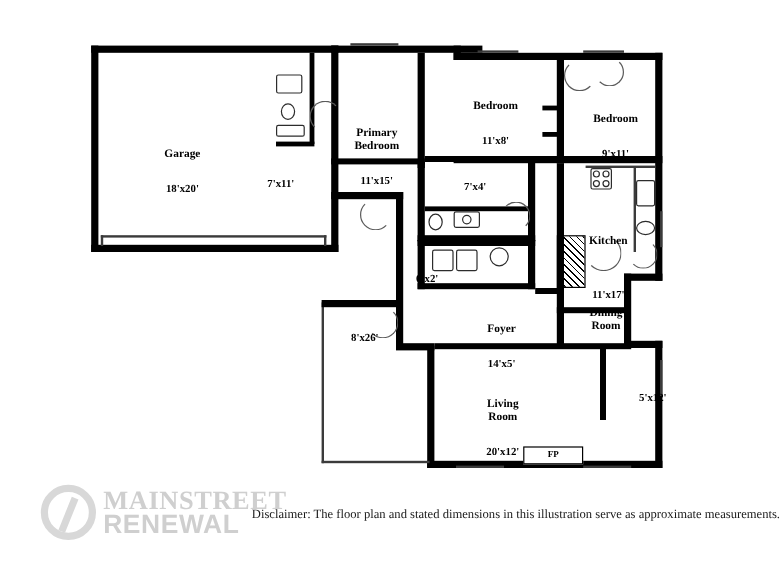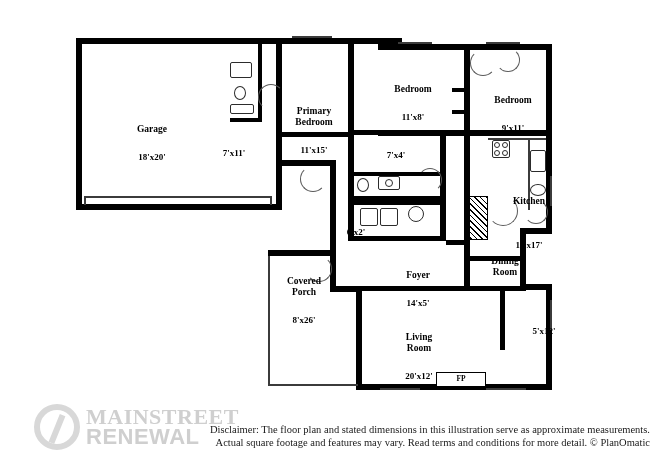--- a/index.html
+++ b/index.html
@@ -262,21 +262,21 @@
     <div class="label" style="left:376px; top:66px; width:74px;">
       <span class="name">Bedroom</span>
       <span class="dim">11'x8'</span>
     </div>
 
     <div class="label" style="left:476px; top:77px; width:74px;">
       <span class="name">Bedroom</span>
       <span class="dim">9'x11'</span>
     </div>
 
-    <div class="label" style="left:496px; top:178px; width:66px;">
+    <div class="label" style="left:474px; top:178px; width:66px;">
       <span class="name">Kitchen</span>
       <span class="dim" style="margin-top:16px;">11'x17'</span>
     </div>
 
     <div class="label" style="left:472px; top:238px; width:66px;">
       <span class="name">Dining
 Room</span>
       <span class="dim"></span>
     </div>
 
@@ -285,36 +285,33 @@
 Room</span>
       <span class="dim">20'x12'</span>
     </div>
 
     <div class="label" style="left:386px; top:252px; width:64px;">
       <span class="name">Foyer</span>
       <span class="dim">14'x5'</span>
     </div>
 
     <div class="label" style="left:272px; top:258px; width:64px;">
-      <span class="name">Covered
-Porch</span>
       <span class="dim">8'x26'</span>
     </div>
 
     <div class="dim-only" style="left:204px; top:148px; width:60px;">7'x11'</div>
     <div class="dim-only" style="left:366px; top:150px; width:60px;">7'x4'</div>
     <div class="dim-only" style="left:326px; top:227px; width:60px;">6'x2'</div>
     <div class="dim-only" style="left:514px; top:326px; width:60px;">5'x12'</div>
 
   </div>
 
   <div>
     <div class="wm-circle" style="left:34px; top:404px;"></div>
     <div class="wm wm-main" style="left:86px; top:404px;font-family:Liberation Serif, serif;">MAINSTREET</div>
     <div class="wm wm-sub" style="left:86px; top:424px;">RENEWAL</div>
   </div>
 
   <div class="disclaimer" style="top:423px;">
     <span class="line1">Disclaimer: The floor plan and stated dimensions in this illustration serve as approximate measurements.</span>
-    <span class="line2">Actual square footage and features may vary. Read terms and conditions for more detail. © PlanOmatic</span>
   </div>
 
 </div>
 
 </body></html>

